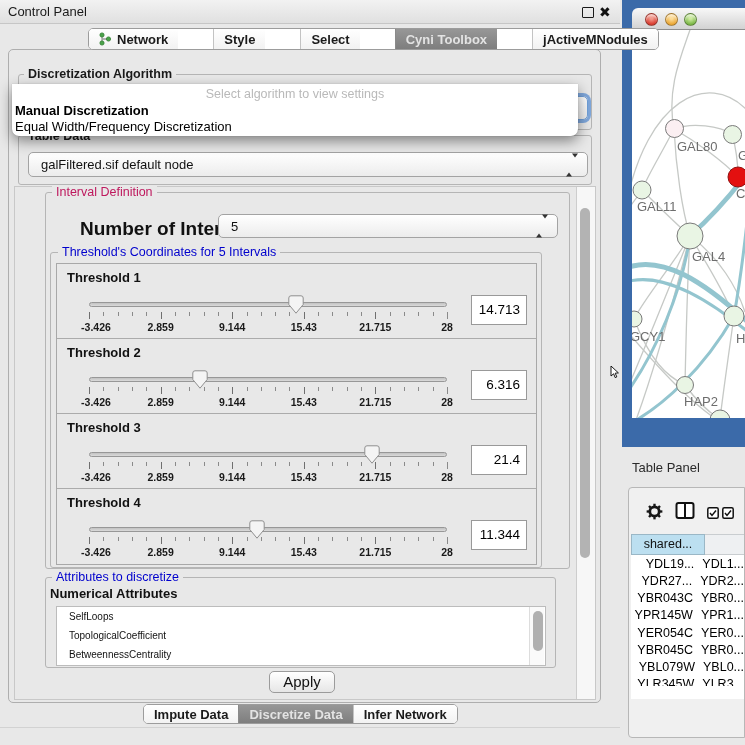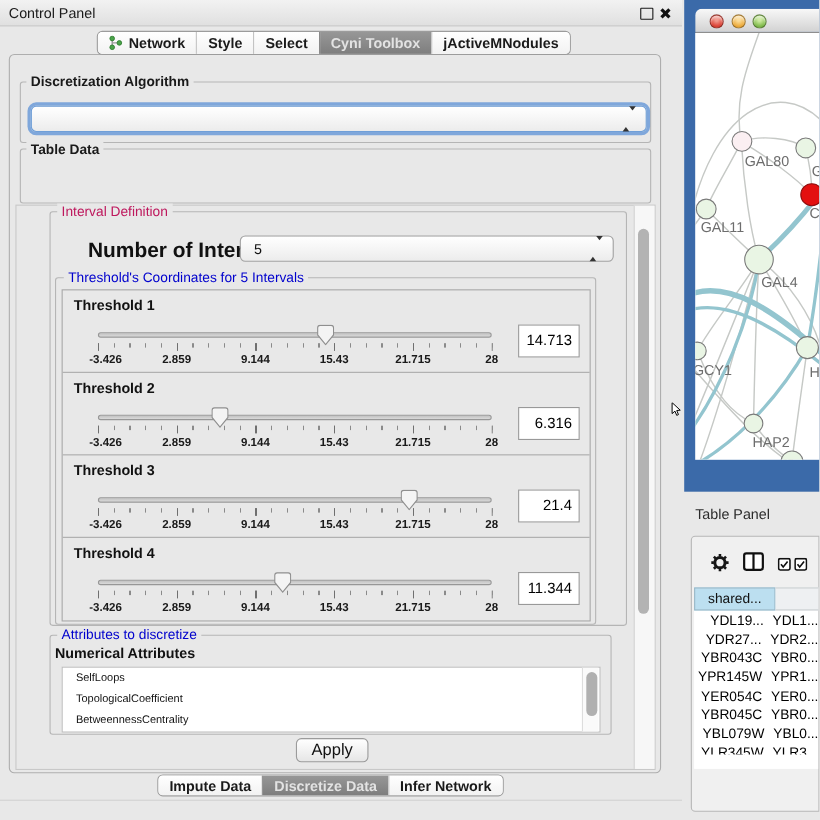--- a/index.html
+++ b/index.html
@@ -12,21 +12,21 @@
     background:linear-gradient(#f2f2f2,#e0e0e0); border-bottom:1px solid #c6c6c6; }
   .cp-title { position:absolute; left:8px; top:0; line-height:24px; font-size:13px; color:#1a1a1a; }
   .float-ic { position:absolute; left:582px; top:7px; width:12px; height:11px; border:1.6px solid #1a1a1a; border-radius:1px; }
   .close-ic { position:absolute; left:599px; top:3px; font-size:14px; font-weight:bold; color:#111; line-height:18px; }
 
   .main-panel { position:absolute; left:8px; top:49px; width:593px; height:654px;
     border:1px solid #aeaeae; border-radius:5px; background:#e8e8e8; }
 
   
   .tabstrip { position:absolute; display:flex; border:1px solid #9c9c9c; border-radius:5px; overflow:hidden; background:#fff; z-index:6; }
-  .tabstrip.top { left:88px; top:28px; height:22px; }
+  .tabstrip.top { left:88px; top:28px; height:22px;gap:35px; }
   .tabstrip.bottom { left:143px; top:704px; height:20px; }
   .tab { display:flex; align-items:center; justify-content:center; gap:5px; padding:0 10px;
     font-size:13px; font-weight:bold; color:#1a1a1a; background:linear-gradient(#ffffff,#f2f2f2);
     border-left:1px solid #c3c3c3; white-space:nowrap; }
   .tab:first-child { border-left:none; }
   .tab.sel { background:linear-gradient(#979797,#7e7e7e); color:#e3e3e3; border-left-color:#8a8a8a; }
 
   
   .grp { position:absolute; border:1px solid #b5b5b5; border-radius:3px; }
   .grp-title { position:absolute; font-size:12.5px; background:#e8e8e8; padding:0 4px; white-space:nowrap; z-index:2; }
@@ -154,21 +154,30 @@
   </div>
 
   <div class="grp" style="left:18px; top:74px; width:574px; height:56px;"></div>
   <div class="grp-title t-dark" style="left:24px; top:67px;">Discretization Algorithm</div>
   <div class="combo focus-ring" style="left:28px; top:96px; width:560px; height:24px;">
     <span class="spinner"><span class="arr-up"></span><span class="arr-dn"></span></span>
   </div>
 
   <div class="grp" style="left:18px; top:135px; width:574px; height:50px;"></div>
   <div class="grp-title t-dark" style="left:24px; top:129px; z-index:1;">Table Data</div>
-
+  <div class="combo" style="left:28px; top:152px; width:560px; height:25px;">
+    <span class="txt">galFiltered.sif default node</span>
+    <span class="spinner"><span class="arr-up"></span><span class="arr-dn"></span></span>
+  </div>
+
+  <div class="popup">
+    <div class="pp-placeholder">Select algorithm to view settings</div>
+    <div class="pp-opt1">Manual Discretization</div>
+    <div class="pp-opt2">Equal Width/Frequency Discretization</div>
+  </div>
 
   <div class="viewport"></div>
   <div class="vsb-track"></div>
   <div class="vsb-thumb"></div>
 
   <div class="grp" style="left:45px; top:192px; width:525px; height:377px;"></div>
   <div class="grp-title t-green" style="left:52px; top:185px;">Interval Definition</div>
 
   <div style="position:absolute; left:80px; top:218px; font-size:19px; font-weight:bold; color:#111;">Number of Intervals</div>
   <div class="combo" style="left:218px; top:214px; width:340px; height:24px;">

